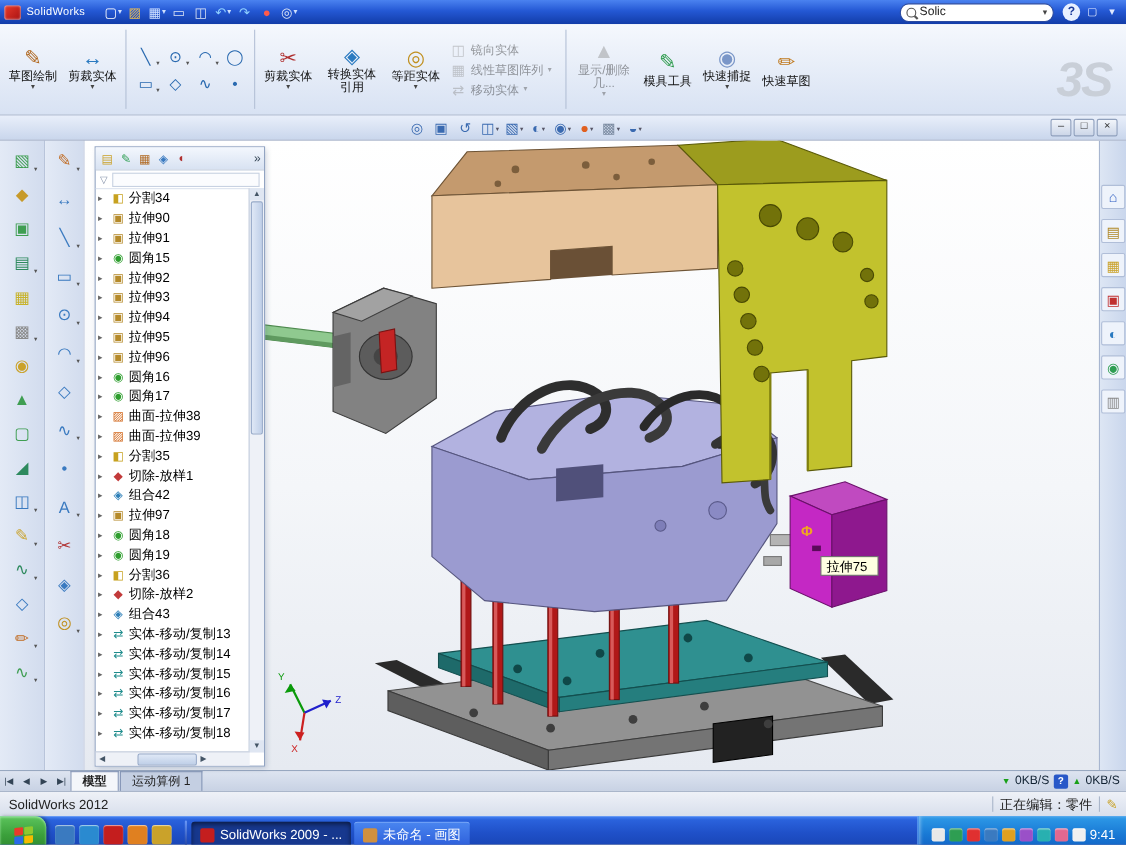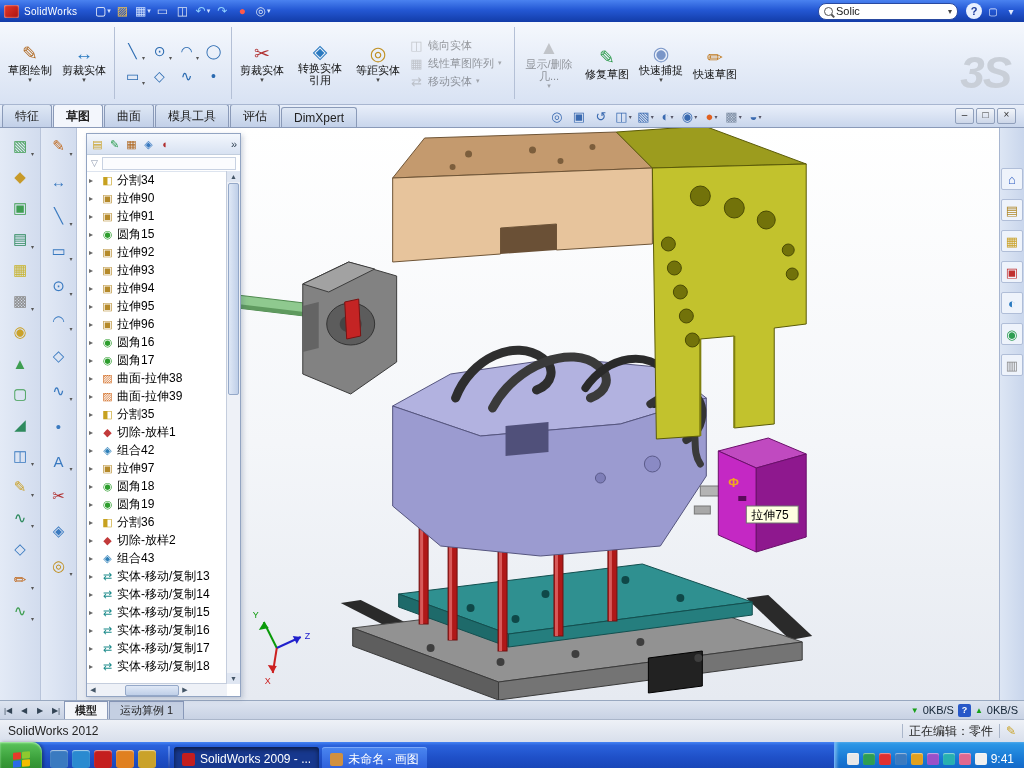--- a/index.html
+++ b/index.html
@@ -284,49 +284,40 @@
     <div style="display:flex;gap:2px">
 
         <div class="tbtn disabled">
           <span class="g" style="color: rgb(136, 136, 136);">▲</span>
           <span class="lbl">显示/删除几...</span>
           <span class="dd">▾</span>
         </div>
 
         <div class="tbtn">
           <span class="g" style="color: rgb(42, 154, 74);">✎</span>
-          <span class="lbl">修复草图</span>
+          <span class="lbl">模具工具</span>
           <span class="dd"></span>
         </div>
 
         <div class="tbtn">
           <span class="g" style="color: rgb(122, 150, 200);">◉</span>
           <span class="lbl">快速捕捉</span>
           <span class="dd">▾</span>
         </div>
 
         <div class="tbtn">
           <span class="g" style="color: rgb(192, 122, 32);">✏</span>
           <span class="lbl">快速草图</span>
           <span class="dd"></span>
         </div>
       </div>
     <span class="watermark">3S</span>
   </div>
 
   <div class="tabsrow">
-    <div style="display:flex;align-items:flex-end">
-
-    <span class="ctab">特征</span>
-        <span class="ctab active">草图</span>
-        <span class="ctab">曲面</span>
-        <span class="ctab">模具工具</span>
-        <span class="ctab">评估</span>
-        <span class="ctab">DimXpert</span>
-      </div>
     <div class="headsup">
 
         <span class="huicon">
           <span style="color: rgb(58, 106, 176);">◎</span>
           <span class="dd"></span>
         </span>
 
         <span class="huicon">
           <span style="color: rgb(58, 106, 176);">▣</span>
           <span class="dd"></span>

